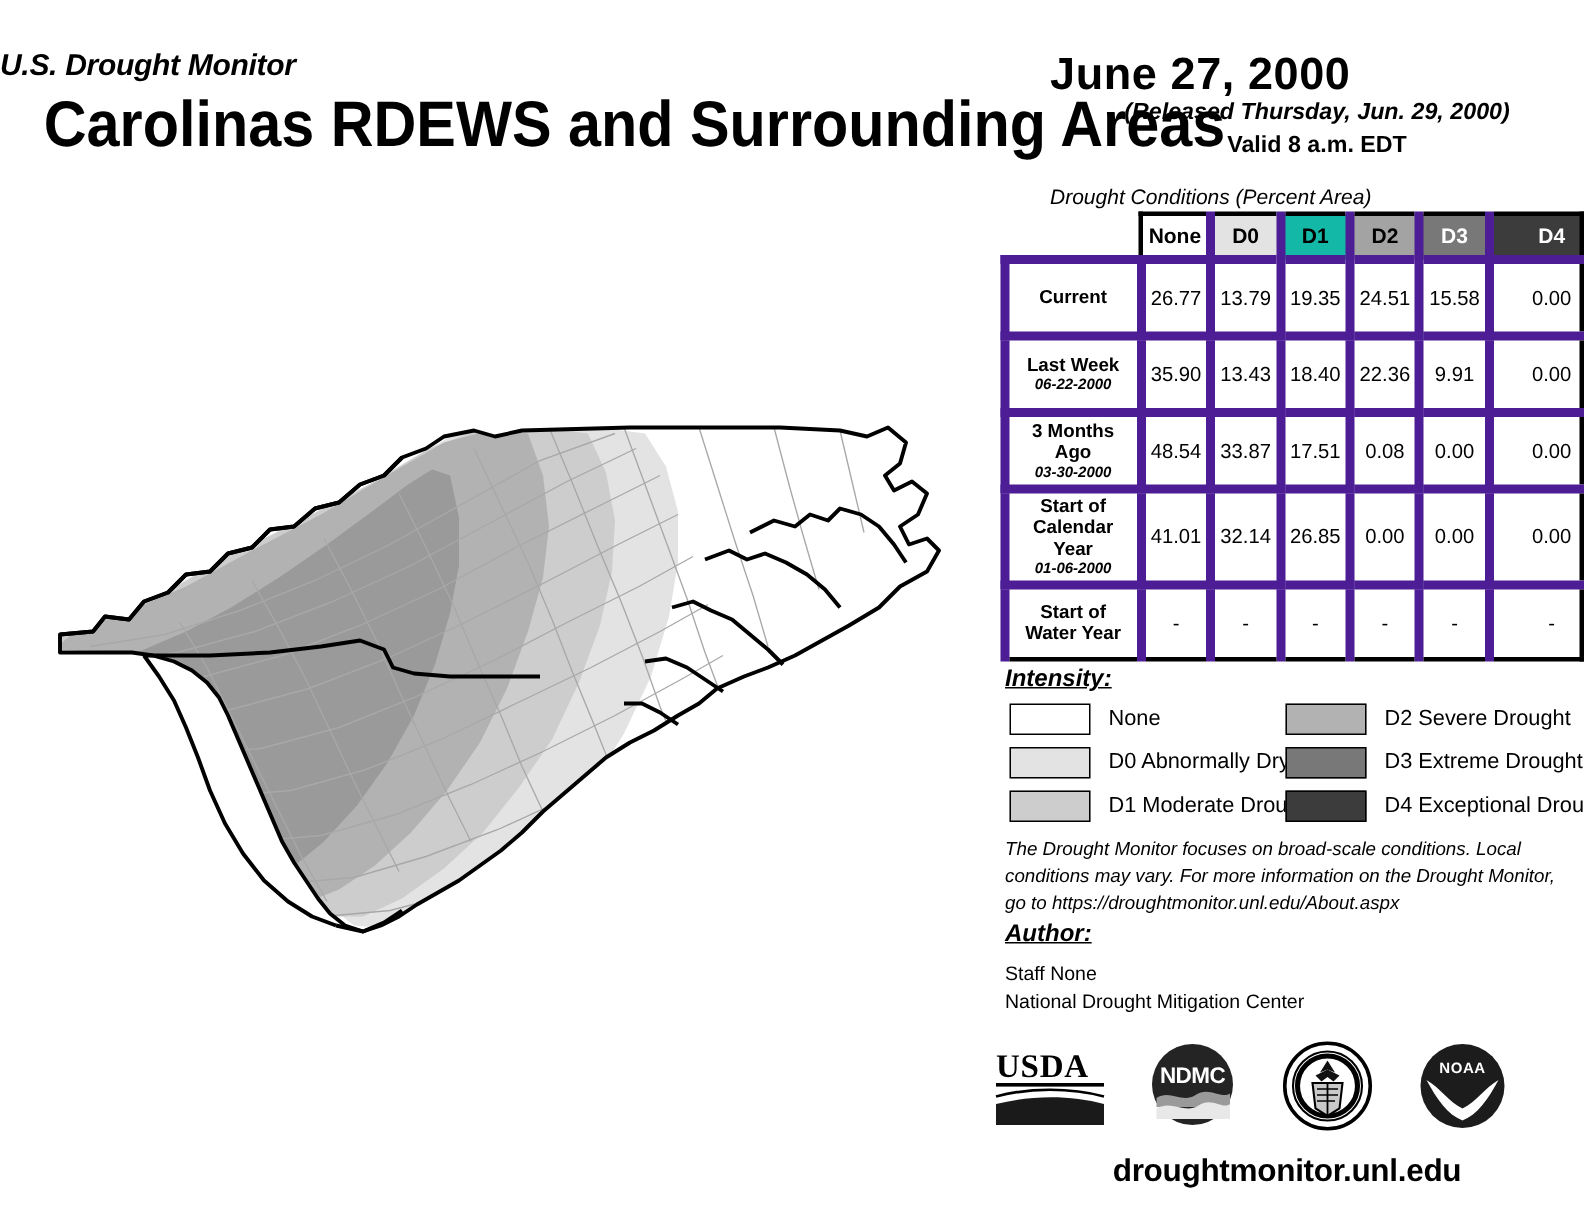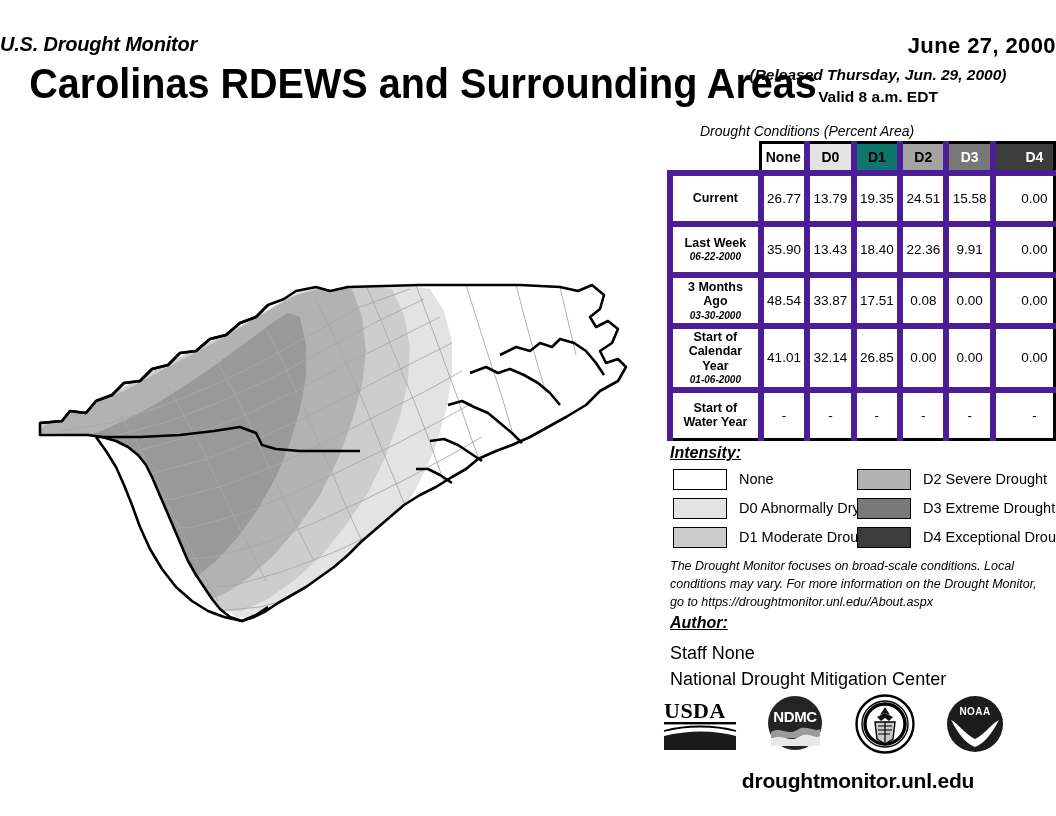--- a/index.html
+++ b/index.html
@@ -16,22 +16,22 @@
     left:0;top:33px;width:680px;text-align:left;
     font-size:20px;font-weight:bold;font-style:italic;letter-spacing:-.2px;
   }
   #main-title{
     left:-8px;top:62px;width:862px;text-align:center;
     font-size:43px;font-weight:bold;line-height:1;
     transform:scaleX(.92);transform-origin:50% 50%;
     white-space:nowrap;
   }
   #valid-date{
-    left:700px;top:33px;width:356px;text-align:right;
-    font-size:22px;font-weight:bold;letter-spacing:.4px;
+    left:700px;top:33px;width:356px;text-align:left;
+    font-size:30px;font-weight:bold;letter-spacing:.4px;
   }
   #released-line{
     left:700px;top:66px;width:356px;text-align:center;
     font-size:15.5px;font-weight:bold;font-style:italic;
   }
   #valid-time{
     left:700px;top:88px;width:356px;text-align:center;
     font-size:15.5px;font-weight:bold;
   }
 
@@ -51,21 +51,21 @@
   #dm-table thead th.corner{border:none;width:100px;}
   #dm-table tbody td{height:43px;width:46px;}
   #dm-table td.rowlabel{
     width:100px;font-weight:bold;font-size:12.5px;line-height:1.15;padding:1px 3px;
   }
   #dm-table td.rowlabel .sub{
     display:block;font-size:10px;font-style:italic;font-weight:bold;margin-top:1px;
   }
   .hdr-none{background:#ffffff;color:#000;}
   .hdr-d0{background:#e3e3e3;color:#000;}
-  .hdr-d1{background:#0f766e;color:#000;}
+  .hdr-d1{background:#14b8a6;color:#000;}
   .hdr-d2{background:#a3a3a3;color:#000;}
   .hdr-d3{background:#787878;color:#fff;}
   .hdr-d4{background:#3c3c3c;color:#fff;}
   #dm-table .outer-left{border-left:3px solid #000;}
   #dm-table .outer-right{border-right:3px solid #000;padding-left:20px;}
   #dm-table thead tr th.celltop{border-top:3px solid #000;border-bottom:3px solid #000;}
   #dm-table tbody tr:last-child td{border-bottom:3px solid #000;}
 
   
   #intensity-label{
@@ -81,21 +81,21 @@
 
   
   #disclaimer{
     left:670px;top:557px;width:380px;
     font-size:12.5px;font-style:italic;line-height:1.45;
   }
   #author-label{
     left:670px;top:614px;font-size:16px;font-style:italic;font-weight:bold;
     text-decoration:underline;
   }
-  #author-lines{left:670px;top:640px;font-size:18px;line-height:1.45;}
+  #author-lines{left:670px;top:640px;font-size:13px;line-height:1.45;}
 
   
   #logos{left:660px;top:694px;width:390px;height:62px;}
   #site-url{
     left:660px;top:769px;width:396px;text-align:center;
     font-size:21px;font-weight:bold;letter-spacing:-.2px;
   }
 
   
   #map-wrap{left:0px;top:255px;width:660px;height:400px;}

